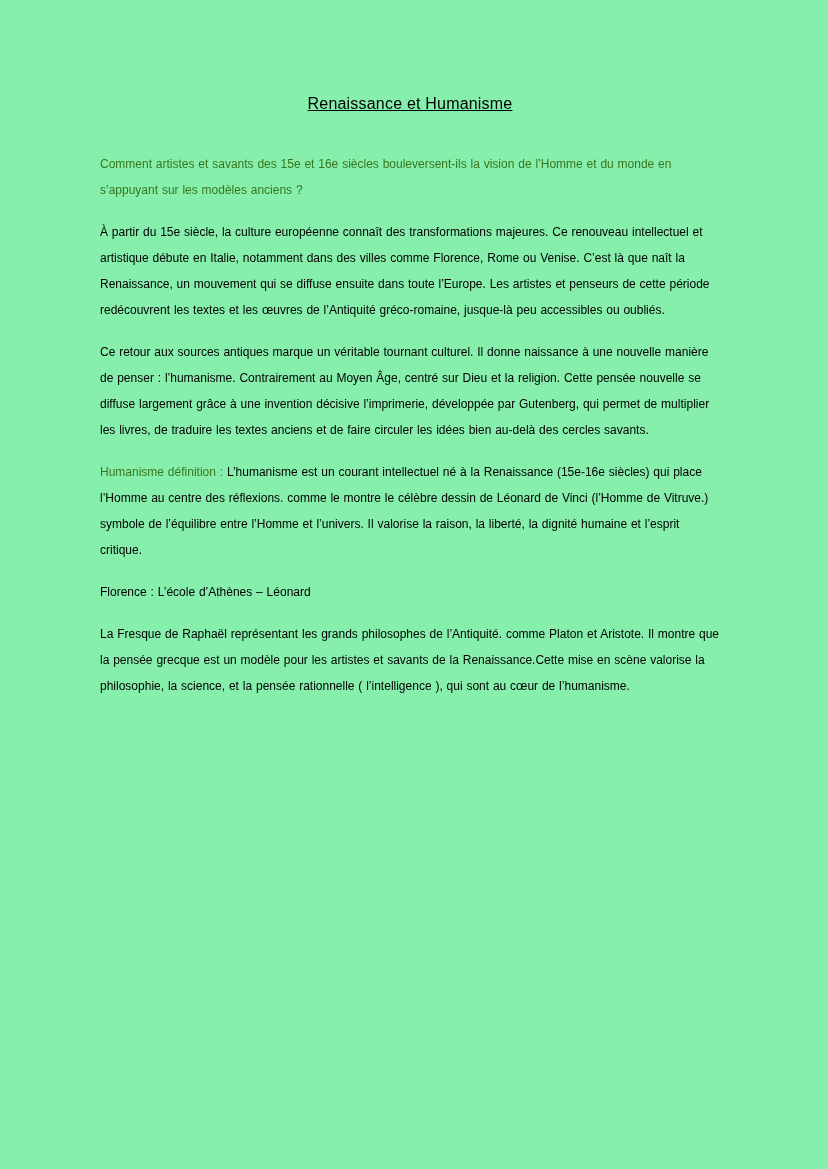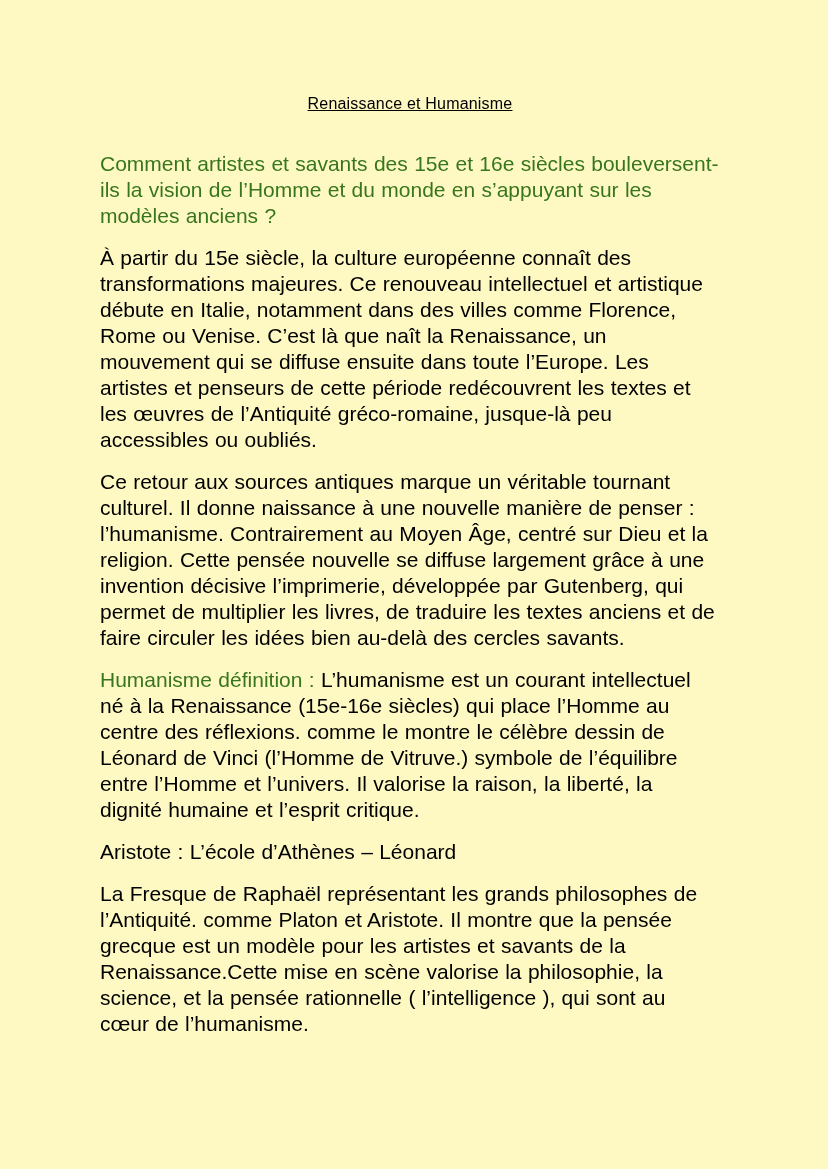--- a/index.html
+++ b/index.html
@@ -11,46 +11,46 @@
     width: 828px;
     height: 1169px;
     font-family: "Liberation Sans", "DejaVu Sans", sans-serif;
     color: #000000;
     overflow: hidden;
   }
   .page {
     box-sizing: border-box;
     width: 828px;
     height: 1169px;
-    background: #fef9c3;
+    background: #86efac;
     padding: 95px 108px 24px 100px;
   }
   .doc-title {
     font-size: 16px;
     font-weight: 400;
     text-align: center;
     text-decoration: underline;
     margin: 0 0 38px 0;
     letter-spacing: 0.2px;
   }
   .doc-body p {
-    font-size: 21px;
+    font-size: 12px;
     line-height: 26px;
     margin: 0 0 16px 0;
     word-spacing: 0.5px;
   }
   .doc-body span.b { font-weight: 400; }
 </style>
 </head>
 <body>
 
 <div class="page">
   <h1 class="doc-title">Renaissance et Humanisme</h1>
 
   <div class="doc-body">
       <p><span style="color: rgb(56, 118, 29);">Comment artistes et savants des 15e et 16e siècles bouleversent-ils la vision de l’Homme et du monde en s’appuyant sur les modèles anciens ?</span></p>
       <p><span> À partir du 15e siècle, la culture européenne connaît des transformations majeures. Ce renouveau intellectuel et artistique débute en </span><span class="b">Italie</span><span>, notamment dans des villes comme </span><span class="b">Florence</span><span>, </span><span class="b">Rome</span><span> ou </span><span class="b">Venise</span><span>. C’est là que naît la </span><span class="b">Renaissance</span><span>, un mouvement qui se diffuse ensuite dans toute l’Europe. Les artistes et penseurs de cette période redécouvrent les textes et les œuvres de l’Antiquité gréco-romaine, jusque-là peu accessibles ou oubliés.</span></p>
       <p><span>Ce retour aux sources antiques marque un véritable </span><span class="b">tournant culturel</span><span>. Il donne naissance à une nouvelle manière de penser : </span><span class="b">l’humanisme</span><span>. Contrairement au Moyen Âge, centré sur Dieu et la religion. Cette pensée nouvelle se diffuse largement grâce à une invention décisive </span><span class="b">l’imprimerie</span><span>, développée par Gutenberg, qui permet de multiplier les livres, de traduire les textes anciens et de faire circuler les idées bien au-delà des cercles savants.</span></p>
       <p><span style="color: rgb(56, 118, 29);">Humanisme définition : </span><span class="b">L’humanisme</span><span> est un courant intellectuel né à la Renaissance (15e-16e siècles) qui place l’Homme au centre des réflexions. comme le montre le célèbre dessin de Léonard de Vinci (</span><span class="b">l’Homme de Vitruve.</span><span>) symbole de l’</span><span class="b">équilibre entre l’Homme et l’univers</span><span>. Il valorise la raison, la liberté, la dignité humaine et l’esprit critique.</span></p>
-      <p><span>Aristote : </span><span class="b">L’école d’Athènes – Léonard</span></p>
+      <p><span>Florence : </span><span class="b">L’école d’Athènes – Léonard</span></p>
       <p><span>La Fresque de Raphaël représentant les grands philosophes de l’Antiquité. comme Platon et Aristote. Il montre que la pensée grecque est un modèle pour les artistes et savants de la Renaissance.Cette mise en scène valorise la </span><span class="b">philosophie</span><span>, </span><span class="b">la science</span><span>, et </span><span class="b">la pensée rationnelle</span><span> ( l’intelligence ), qui sont au cœur de l’humanisme.</span></p>
     </div>
 </div>
 
 </body></html>

